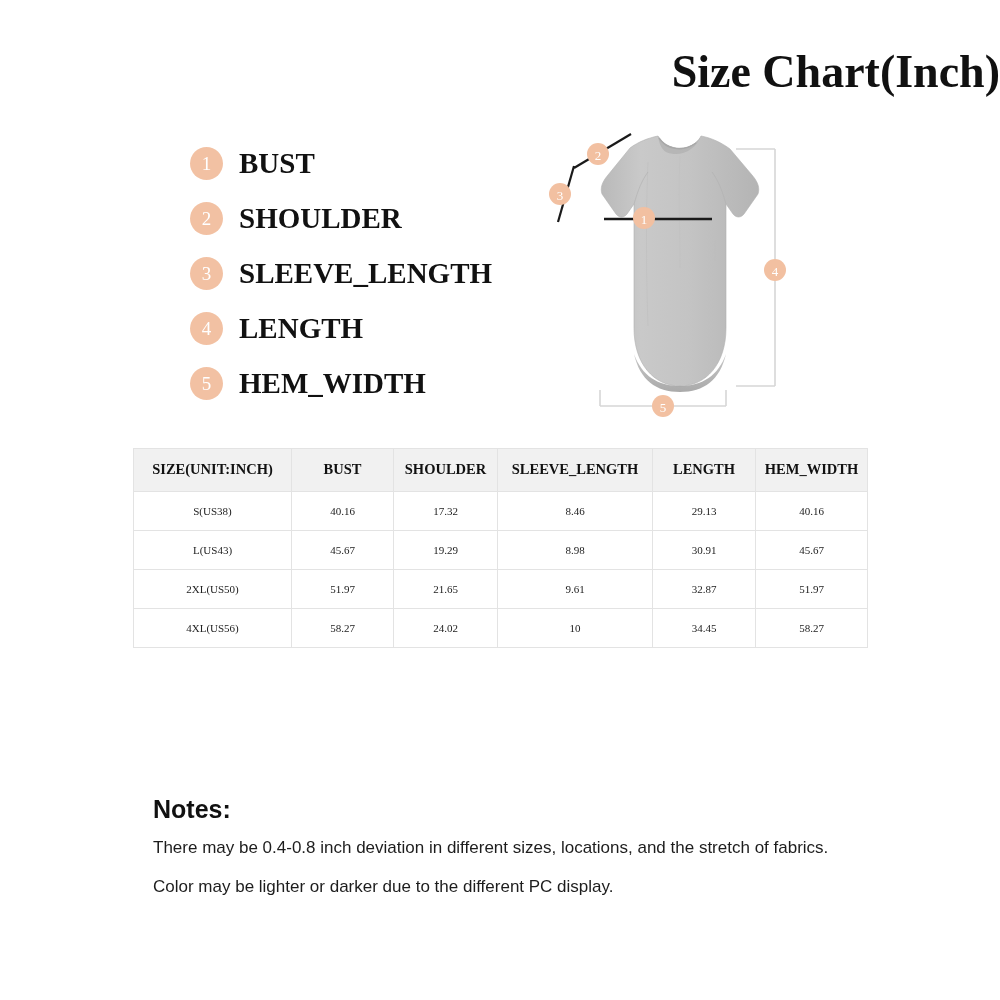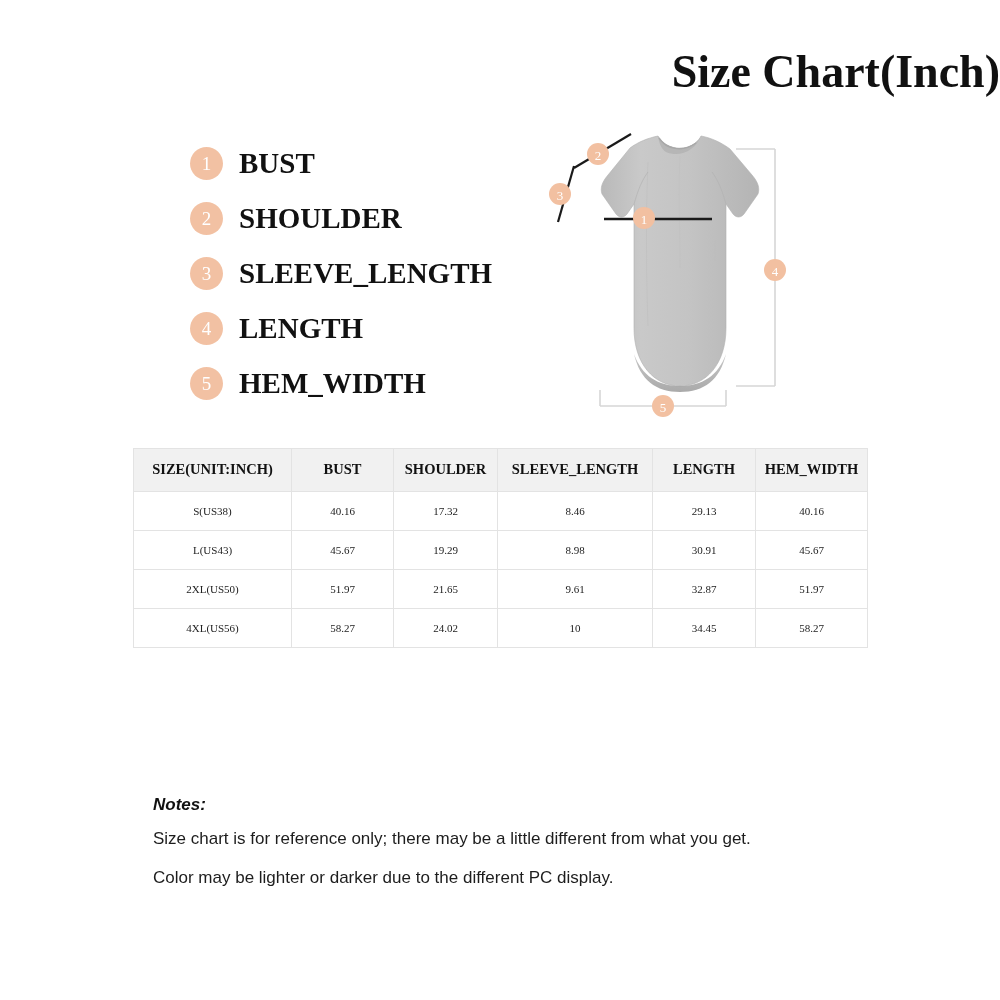--- a/index.html
+++ b/index.html
@@ -127,24 +127,23 @@
   
   #notes {
     position: absolute;
     left: 153px;
     top: 795px;
     width: 760px;
   }
   #notes-heading {
     font-family: "Liberation Sans", sans-serif;
     font-weight: bold;
-    font-size: 17px;
+    font-size: 25px;
     color: #111111;
     margin-bottom: 12px;
-    font-style: italic;
   }
   .note-line {
     font-family: "Liberation Sans", sans-serif;
     font-size: 17px;
     color: #1d1d1d;
     line-height: 1.45;
     margin-bottom: 14px;
     white-space: nowrap;
   }
 </style>
@@ -330,15 +329,15 @@
       <td>24.02</td>
       <td>10</td>
       <td>34.45</td>
       <td>58.27</td>
     </tr>
   </tbody>
 </table>
 
 <div id="notes">
   <div id="notes-heading">Notes:</div>
-  <div class="note-line">Size chart is for reference only; there may be a little different from what you get.</div>
+  <div class="note-line">There may be 0.4-0.8 inch deviation in different sizes, locations, and the stretch of fabrics.</div>
   <div class="note-line">Color may be lighter or darker due to the different PC display.</div>
 </div>
 
 </body></html>

